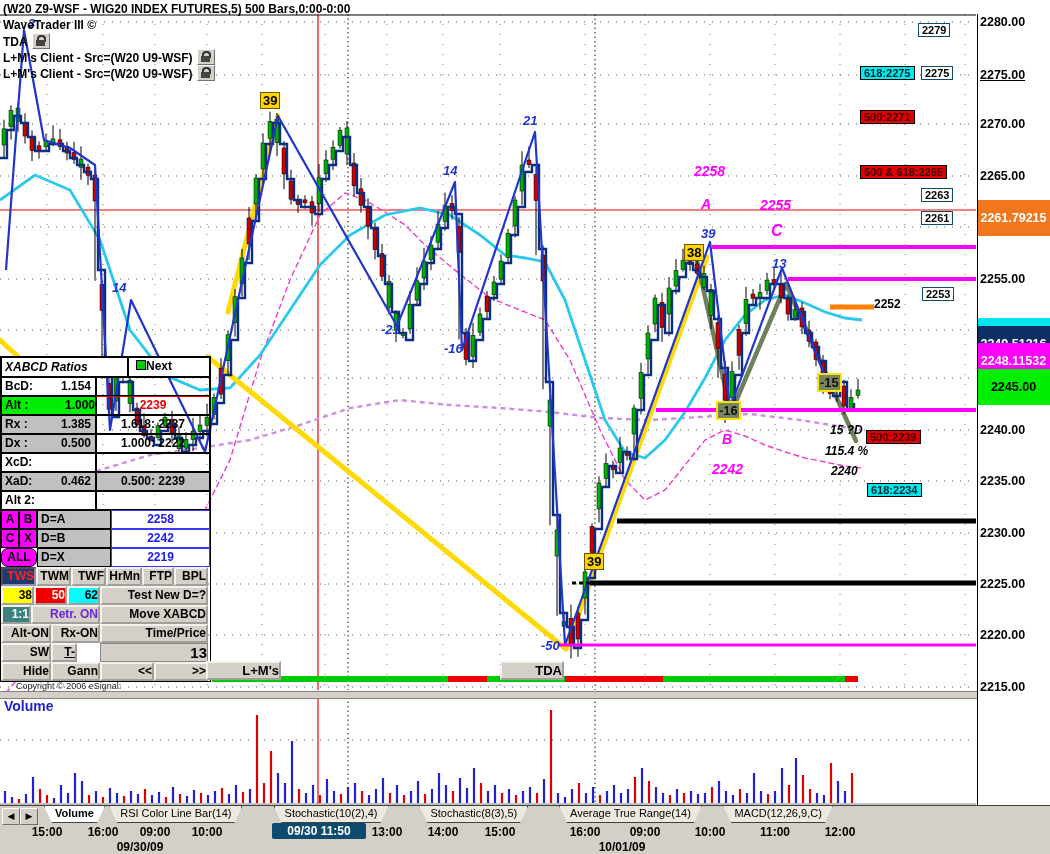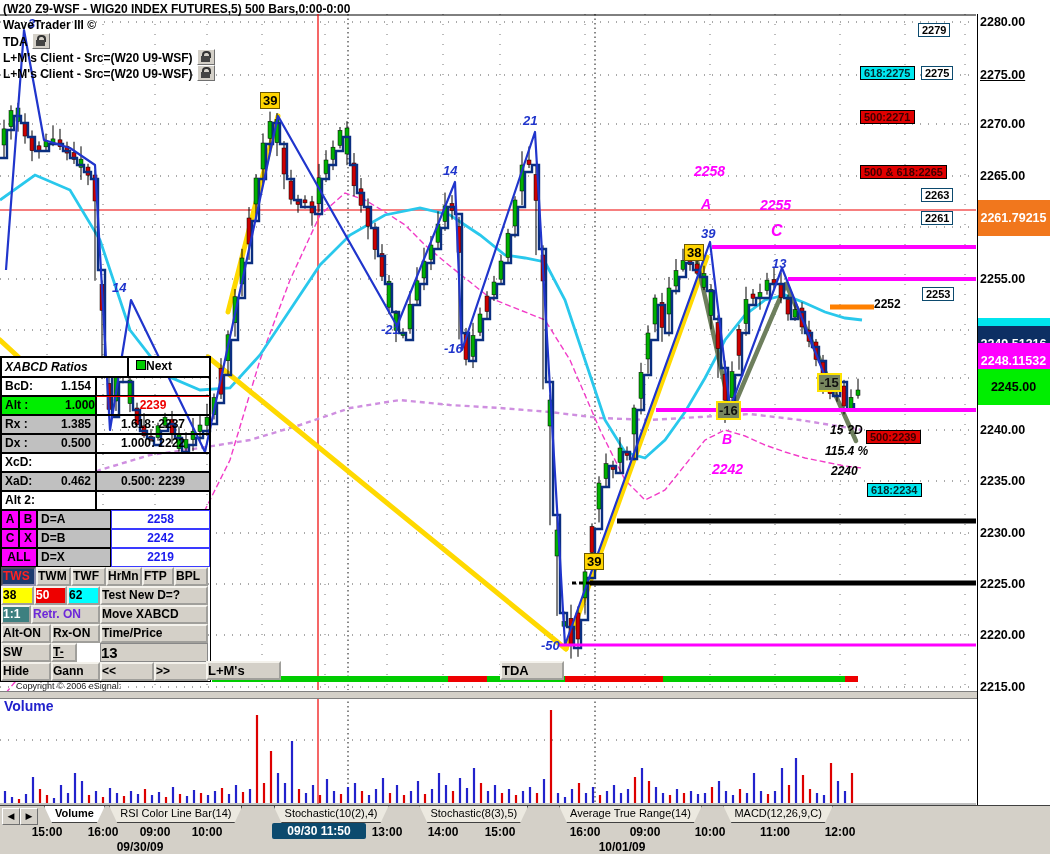--- a/index.html
+++ b/index.html
@@ -32,21 +32,21 @@
   #copyright{position:absolute;left:16px;top:681px;font:9px "Liberation Sans",sans-serif;color:#222;z-index:5;}
   #bottom-bar{position:absolute;left:0;top:805px;width:1050px;height:49px;background:#d4d0c8;border-top:1px solid #404040;z-index:6;}
   .navbtn{position:absolute;top:2px;width:16px;height:15px;background:#d4d0c8;border:1px solid;border-color:#fff #707070 #707070 #fff;font:9px "Liberation Sans",sans-serif;text-align:center;line-height:14px;color:#000;}
   .tab{position:absolute;top:0;height:16px;background:#ece9e0;border:1px solid #404040;border-top:none;font:11px "Liberation Sans",sans-serif;color:#000;line-height:15px;padding:0 10px;clip-path:polygon(0 0,100% 0,calc(100% - 8px) 100%,8px 100%);}
   .tab.active{background:#fff;font-weight:bold;}
   .timelbl{position:absolute;top:19px;font:bold 12px "Liberation Sans",sans-serif;color:#000;transform:translateX(-50%);}
   .datelbl{position:absolute;top:34px;font:bold 12px "Liberation Sans",sans-serif;color:#000;transform:translateX(-50%);}
   #time-badge{position:absolute;left:272px;top:17px;width:94px;background:#0c4a6e;color:#fff;font:bold 12px "Liberation Sans",sans-serif;text-align:center;padding:1px 0;border-radius:2px;z-index:7;}
   #xabcd-panel{position:absolute;left:0px;top:356px;width:209px;height:324px;z-index:10;font:bold 12px "Liberation Sans",sans-serif;}
   .pcell{position:absolute;border:1px solid #000;box-sizing:border-box;overflow:hidden;line-height:17px;}
-  .btn3d{background:#d4d0c8;border:2px outset #f4f2ec;box-sizing:border-box;text-align:left;line-height:15px;position:absolute;color:#000;}
+  .btn3d{background:#d4d0c8;border:2px outset #f4f2ec;box-sizing:border-box;text-align:right;line-height:15px;position:absolute;color:#000;}
   #tda-btn{position:absolute;left:500px;top:661px;width:64px;height:19px;z-index:11;font:bold 13px "Liberation Sans",sans-serif;}
   #lms-btn{position:absolute;left:206px;top:661px;width:75px;height:19px;z-index:11;font:bold 13px "Liberation Sans",sans-serif;}
   #vol-axis-tick{position:absolute;left:980px;font:bold 12.5px "Liberation Sans",sans-serif;color:#000;}
   #vol-badge{position:absolute;left:978px;width:30px;text-align:center;font:bold 12.5px "Liberation Sans",sans-serif;}
 </style>
 </head>
 <body>
 
 <div id="chart-region">
   <svg id="main-svg" width="977" height="691">
@@ -462,21 +462,21 @@
     </div>
     <div class="pcell" style="left: 95px; top: 134px; width: 114px; height: 19px; background: transparent; color: rgb(0, 0, 0); text-align: center; padding-left: 0px;"></div>
     <div class="pcell" style="left: 0px; top: 153px; width: 18px; height: 19px; background: rgb(255, 0, 255); color: rgb(0, 0, 0); text-align: center; padding-left: 0px;">A</div>
     <div class="pcell" style="left: 18px; top: 153px; width: 18px; height: 19px; background: rgb(255, 0, 255); color: rgb(0, 0, 0); text-align: center; padding-left: 0px;">B</div>
     <div class="pcell" style="left: 36px; top: 153px; width: 74px; height: 19px; background: rgb(192, 192, 192); color: rgb(0, 0, 0); text-align: left; padding-left: 3px;">D=A</div>
     <div class="pcell" style="left: 110px; top: 153px; width: 99px; height: 19px; background: rgb(255, 255, 255); color: rgb(26, 26, 238); text-align: center; padding-left: 0px; border: 1px solid rgb(58, 58, 255);">2258</div>
     <div class="pcell" style="left: 0px; top: 172px; width: 18px; height: 19px; background: rgb(255, 0, 255); color: rgb(0, 0, 0); text-align: center; padding-left: 0px;">C</div>
     <div class="pcell" style="left: 18px; top: 172px; width: 18px; height: 19px; background: rgb(255, 0, 255); color: rgb(0, 0, 0); text-align: center; padding-left: 0px;">X</div>
     <div class="pcell" style="left: 36px; top: 172px; width: 74px; height: 19px; background: rgb(192, 192, 192); color: rgb(0, 0, 0); text-align: left; padding-left: 3px;">D=B</div>
     <div class="pcell" style="left: 110px; top: 172px; width: 99px; height: 19px; background: rgb(255, 255, 255); color: rgb(26, 26, 238); text-align: center; padding-left: 0px; border: 1px solid rgb(58, 58, 255);">2242</div>
-    <div class="pcell" style="left: 0px; top: 191px; width: 36px; height: 19px; background: rgb(255, 0, 255); color: rgb(0, 0, 0); text-align: center; padding-left: 0px;">ALL</div>
+    <div class="pcell" style="left: 0px; top: 191px; width: 36px; height: 19px; background: rgb(255, 0, 255); color: rgb(0, 0, 0); text-align: center; padding-left: 0px; border-radius: 7px;">ALL</div>
     <div class="pcell" style="left: 36px; top: 191px; width: 74px; height: 19px; background: rgb(192, 192, 192); color: rgb(0, 0, 0); text-align: left; padding-left: 3px;">D=X</div>
     <div class="pcell" style="left: 110px; top: 191px; width: 99px; height: 19px; background: rgb(255, 255, 255); color: rgb(26, 26, 238); text-align: center; padding-left: 0px; border: 1px solid rgb(58, 58, 255);">2219</div>
     <div class="btn3d" style="left: 0px; top: 210px; width: 35px; height: 19px; background: rgb(29, 58, 110); color: rgb(255, 34, 34); border: 2px inset rgb(144, 144, 176);">TWS</div>
     <div class="btn3d" style="left: 35px; top: 210px; width: 35px; height: 19px; background: rgb(212, 208, 200); color: rgb(0, 0, 0);">TWM</div>
     <div class="btn3d" style="left: 70px; top: 210px; width: 35px; height: 19px; background: rgb(212, 208, 200); color: rgb(0, 0, 0);">TWF</div>
     <div class="btn3d" style="left: 105px; top: 210px; width: 36px; height: 19px; background: rgb(212, 208, 200); color: rgb(0, 0, 0);">HrMn</div>
     <div class="btn3d" style="left: 141px; top: 210px; width: 32px; height: 19px; background: rgb(212, 208, 200); color: rgb(0, 0, 0);">FTP</div>
     <div class="btn3d" style="left: 173px; top: 210px; width: 34px; height: 19px; background: rgb(212, 208, 200); color: rgb(0, 0, 0);">BPL</div>
     <div class="btn3d" style="left: 0px; top: 229px; width: 33px; height: 19px; background: rgb(255, 255, 0); color: rgb(0, 0, 0);">38</div>
     <div class="btn3d" style="left: 33px; top: 229px; width: 33px; height: 19px; background: rgb(238, 0, 0); color: rgb(255, 255, 255);">50</div>

